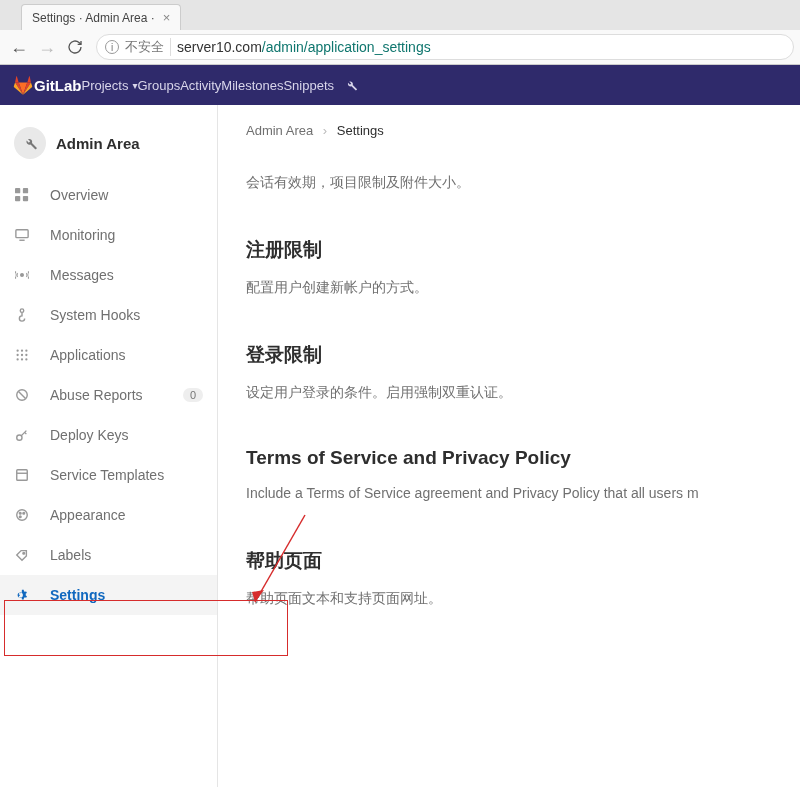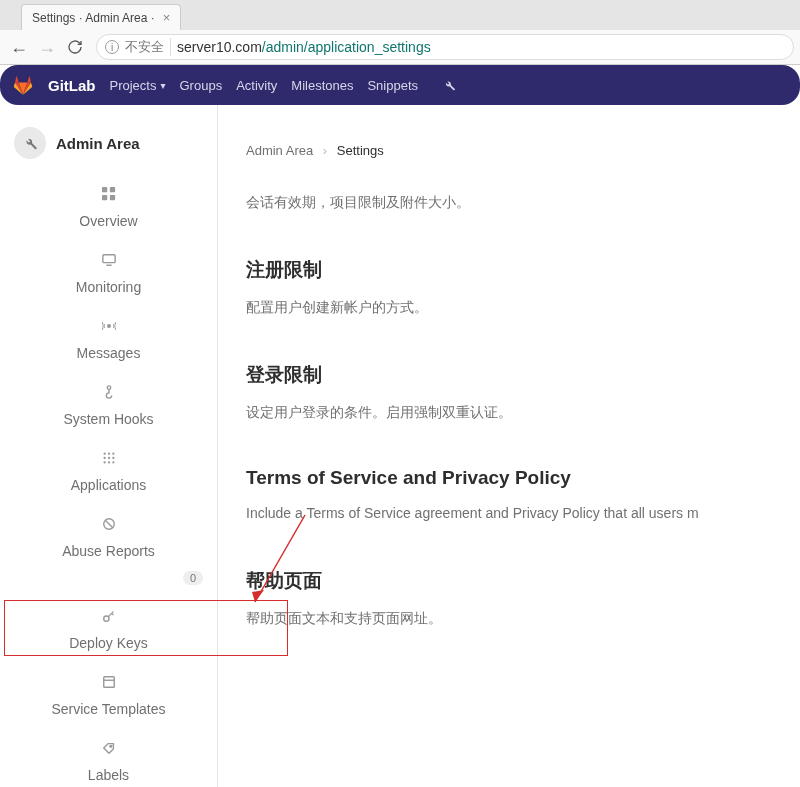--- a/index.html
+++ b/index.html
@@ -15,41 +15,41 @@
     .nav-btn { width: 26px; height: 26px; display: flex; align-items: center; justify-content: center; color: #555; font-size: 18px; cursor: pointer; }
     .nav-btn.disabled { color: #bbb; }
     .url-bar { flex: 1; display: flex; align-items: center; border: 1px solid #ddd; border-radius: 13px; height: 26px; padding: 0 8px; font-size: 14px; background: #fff; margin-left: 6px; gap: 6px; }
     .url-info-icon { width: 14px; height: 14px; border: 1px solid #999; border-radius: 50%; display: flex; align-items: center; justify-content: center; font-size: 10px; color: #777; }
     .url-insecure { color: #777; font-size: 13px; }
     .url-divider { height: 18px; width: 1px; background: #ddd; }
     .url-host { color: #333; }
     .url-path { color: #0f766e; }
 
     
-    .top-nav { background: #2f2a6b; height: 40px; display: flex; align-items: center; padding: 0 12px; gap: 14px; color: #fff; border-radius: 18px; }
+    .top-nav { background: #2f2a6b; height: 40px; display: flex; align-items: center; padding: 0 12px; color: #fff; }
     .logo-mark { width: 22px; height: 22px; }
     .brand { font-weight: 600; font-size: 15px; }
     .nav-link { color: #d8d5ea; font-size: 13px; cursor: pointer; display: flex; align-items: center; gap: 4px; }
     .chev-down { font-size: 10px; }
     .wrench-nav { margin-left: 10px; }
 
     
     .app-body { display: flex; height: calc(787px - 64px - 40px); }
     .sidebar { width: 218px; border-right: 1px solid #e5e5e5; padding-top: 12px; }
     .area-header { display: flex; align-items: center; gap: 10px; padding: 10px 14px 16px; }
     .area-circle { width: 32px; height: 32px; border-radius: 50%; background: #e9e9e9; display: flex; align-items: center; justify-content: center; color: #666; }
     .area-title { font-weight: 600; font-size: 15px; color: #2e2e2e; }
-    .side-item { display: flex; align-items: center; gap: 12px; padding: 12px 14px; color: #707070; font-size: 14px; cursor: pointer; position: relative; flex-direction: column; }
+    .side-item { display: flex; align-items: center; gap: 20px; padding: 12px 14px; color: #707070; font-size: 14px; cursor: pointer; position: relative; }
     .side-item .icon { width: 16px; display: flex; justify-content: center; color: #999; }
     .side-item.active { background: #f4f4f4; color: #1068bf; font-weight: 600; }
     .side-item.active .icon { color: #1068bf; }
     .badge-count { background: #eee; border-radius: 9px; padding: 1px 7px; font-size: 11px; color: #777; margin-left: auto; }
 
     
-    .main { flex: 1; padding: 18px 16px 0 28px; overflow: hidden; margin-top: 20px; }
+    .main { flex: 1; padding: 18px 16px 0 28px; overflow: hidden; }
     .breadcrumb { font-size: 13px; color: #999; margin-bottom: 34px; }
     .breadcrumb .bc-link { color: #707070; }
     .breadcrumb .bc-sep { margin: 0 6px; color: #bbb; }
     .breadcrumb .bc-current { color: #2e2e2e; }
     .section { margin-bottom: 44px; }
     .section h2 { font-size: 19px; font-weight: 700; color: #2e2e2e; margin-bottom: 14px; }
     .section p { font-size: 14px; color: #707070; line-height: 1.5; }
 
     
     .red-box { position: absolute; border: 1px solid #d62c2c; pointer-events: none; }
@@ -203,36 +203,36 @@
           <svg width="14" height="14" viewBox="0 0 16 16" fill="none" stroke="currentColor" stroke-width="1.6">
             <rect x="2" y="2" width="12" height="12" rx="1"></rect>
             <path d="M2 6h12"></path>
           </svg>
         </span>
       <span>Service Templates</span>
     </div>
     <div class="side-item">
       <span class="icon">
           <svg width="14" height="14" viewBox="0 0 16 16" fill="none" stroke="currentColor" stroke-width="1.6">
-            <path d="M2 8l5-5h6v6l-5 5z"></path>
-            <circle cx="10" cy="6" r="1" fill="currentColor"></circle>
-          </svg>
-        </span>
-      <span>Labels</span>
-    </div>
-    <div class="side-item">
-      <span class="icon">
-          <svg width="14" height="14" viewBox="0 0 16 16" fill="none" stroke="currentColor" stroke-width="1.6">
             <circle cx="8" cy="8" r="6"></circle>
             <circle cx="6" cy="6" r="1" fill="currentColor"></circle>
             <circle cx="10" cy="6" r="1" fill="currentColor"></circle>
             <circle cx="6" cy="10" r="1" fill="currentColor"></circle>
           </svg>
         </span>
       <span>Appearance</span>
+    </div>
+    <div class="side-item">
+      <span class="icon">
+          <svg width="14" height="14" viewBox="0 0 16 16" fill="none" stroke="currentColor" stroke-width="1.6">
+            <path d="M2 8l5-5h6v6l-5 5z"></path>
+            <circle cx="10" cy="6" r="1" fill="currentColor"></circle>
+          </svg>
+        </span>
+      <span>Labels</span>
     </div>
     <div class="side-item active">
       <span class="icon">
           <svg width="14" height="14" viewBox="0 0 16 16" fill="currentColor">
             <path d="M8 5a3 3 0 1 0 0 6 3 3 0 0 0 0-6zm6.3 3.7l1.4.8-1 1.7-1.5-.5c-.3.3-.6.6-1 .8l-.2 1.6H9.9l-.2-1.6c-.4-.2-.7-.5-1-.8l-1.5.5-1-1.7 1.4-.8c0-.2 0-.5 0-.7l-1.4-.8 1-1.7 1.5.5c.3-.3.6-.6 1-.8L9.9 2h2.1l.2 1.6c.4.2.7.5 1 .8l1.5-.5 1 1.7-1.4.8c0 .2 0 .5 0 .7z" transform="translate(-2 0)"></path>
           </svg>
         </span>
       <span>Settings</span>
     </div>
   </div>

